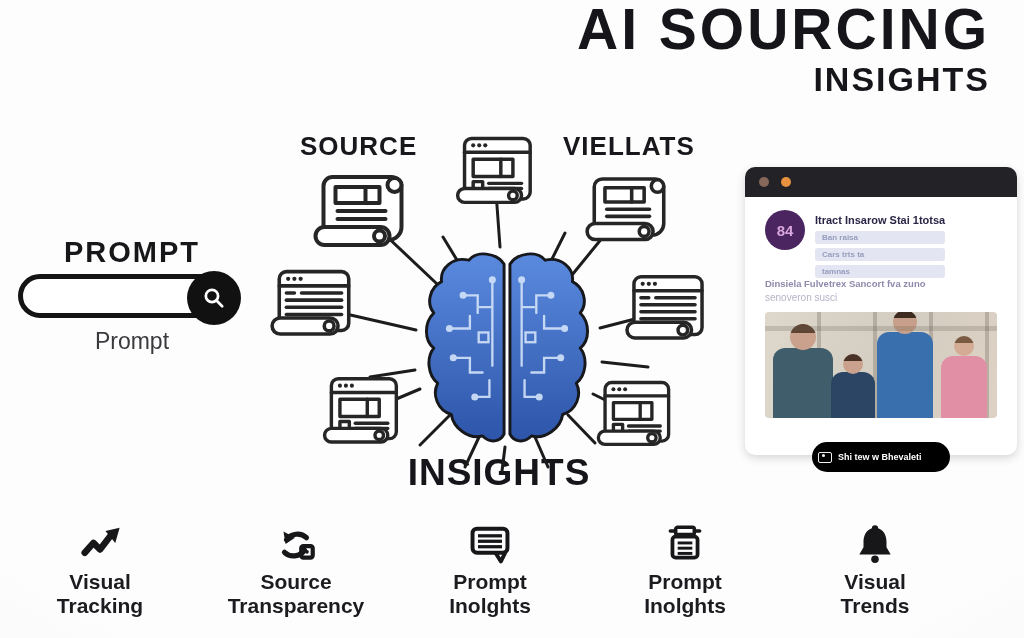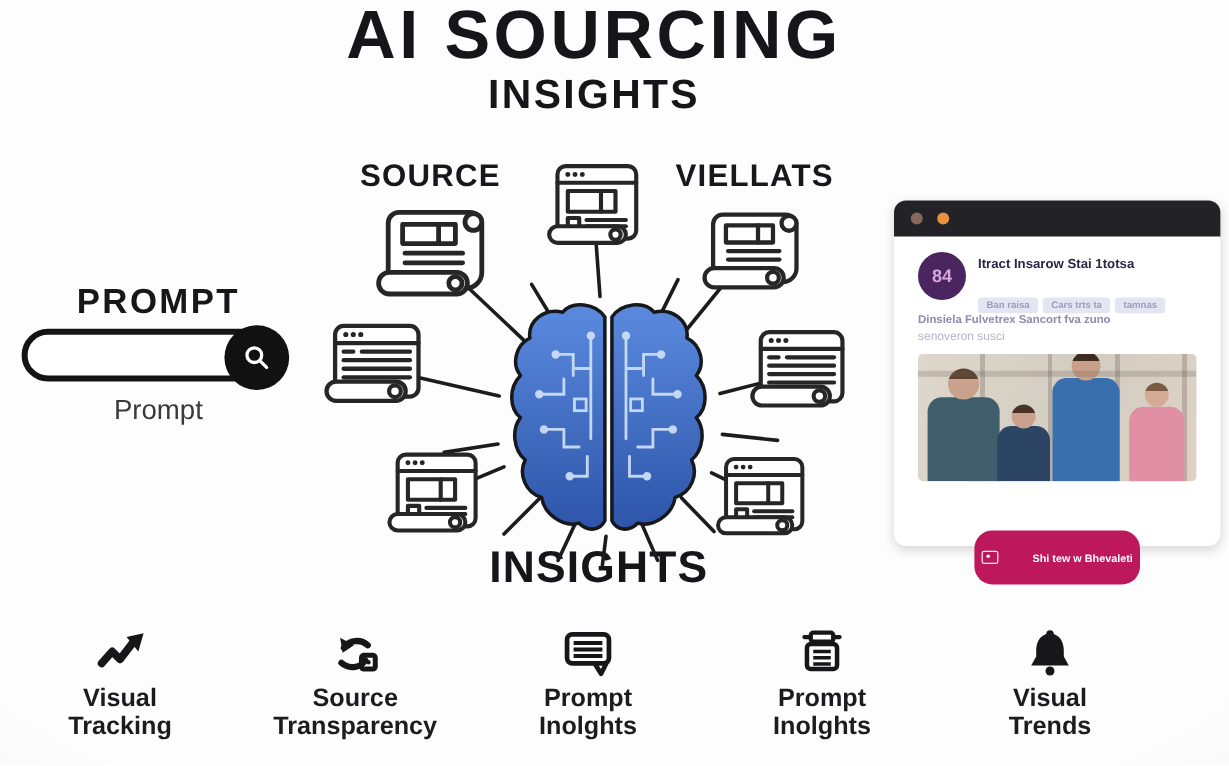--- a/index.html
+++ b/index.html
@@ -3,21 +3,21 @@
 <meta charset="utf-8">
 <style>
   html,body{margin:0;padding:0;}
   .page{
     position:relative;width:1024px;height:638px;overflow:hidden;
     font-family:"Liberation Sans","DejaVu Sans",sans-serif;
     background:radial-gradient(120% 120% at 50% 45%, #fdfdfd 55%, #eaeaea 100%);
     color:#17171a;
   }
   
-  .title-wrap{position:absolute;left:0;top:12;width:990px;text-align:center;}
+  .title-wrap{position:absolute;left:0;top:12;width:990px;text-align:right;}
   .main-title{font-size:57px;font-weight:900;letter-spacing:3px;color:#15151a;margin:0;line-height:1.02;}
   .main-subtitle{font-size:34px;font-weight:900;letter-spacing:2px;color:#15151a;margin:2px 0 0 0;}
   .lbl{position:absolute;font-weight:900;font-size:26px;letter-spacing:1px;color:#17171c;}
   .lbl-source{left:300px;top:131px;}
   .lbl-viellats{left:563px;top:131px;}
   .insights-wrap{position:absolute;left:0;top:452px;width:998px;text-align:center;}
   .insights-big{font-size:37px;font-weight:900;letter-spacing:1px;color:#15151a;}
   
   .prompt-heading{position:absolute;left:0;top:236px;width:264px;text-align:center;
     font-size:29px;font-weight:900;letter-spacing:2px;}
@@ -36,35 +36,35 @@
     border-radius:10px;box-shadow:0 3px 10px rgba(0,0,0,.16);z-index:4;}
   .titlebar{height:30px;background:#232327;border-radius:10px 10px 0 0;position:relative;}
   .tb-dot{position:absolute;top:10px;width:10px;height:10px;border-radius:50%;}
   .tb-dot1{left:14px;background:#86675a;}
   .tb-dot2{left:36px;background:#e8913f;}
   .card-body{padding:13px 20px 11px 20px;position:relative;}
   .card-head{display:flex;gap:10px;}
   .avatar{width:40px;height:40px;border-radius:50%;background:#4b2560;color:#d9a7dc;
     font-size:15px;font-weight:800;display:flex;align-items:center;justify-content:center;flex:0 0 auto;}
   .card-title{font-size:11px;font-weight:700;color:#2b2545;margin-top:4px;white-space:nowrap;}
-  .badge-row{margin-top:22px;display:flex;gap:4px;}
+  .badge-row{margin-top:5px;display:flex;gap:4px;flex-direction:column;}
   .badge{background:#e3e6f2;color:#979dbd;font-size:8px;font-weight:600;
     padding:2px 7px;border-radius:3px;white-space:nowrap;}
   .meta1{font-size:9.5px;font-weight:700;color:#9089ad;}
   .meta2{margin-top:3px;font-size:10px;color:#b7b3c8;}
   .photo{margin-top:9px;height:106px;border-radius:4px;overflow:hidden;position:relative;
     background:linear-gradient(105deg,#ded7cc 0%,#d3ccc1 55%,#ddd2c4 100%);}
   .photo::before{content:"";position:absolute;inset:0;
     background:repeating-linear-gradient(90deg,transparent 0 52px,rgba(95,85,72,.28) 52px 56px);}
   .photo::after{content:"";position:absolute;left:0;right:0;top:14px;height:5px;background:rgba(95,85,72,.22);}
   .person{position:absolute;bottom:0;border-radius:12px 12px 0 0;}
   .head{position:absolute;border-radius:50%;}
-  .cta{position:absolute;left:67px;top:245px;width:138px;height:45px;border:none;border-radius:15px;
-    background:#be185d;color:#fff;font-size:9px;font-weight:700;font-family:inherit;
-    display:flex;align-items:center;justify-content:space-between;gap:6px;cursor:pointer;}
+  .cta{position:absolute;left:67px;top:245px;width:138px;height:30px;border:none;border-radius:15px;
+    background:#000000;color:#fff;font-size:9px;font-weight:700;font-family:inherit;
+    display:flex;align-items:center;justify-content:flex-start;gap:6px;cursor:pointer;}
   .cam{width:12px;height:9px;border:1.5px solid rgba(255,255,255,.95);border-radius:2px;position:relative;}
   .cam::after{content:"";position:absolute;left:3px;top:1.5px;width:3px;height:3px;border-radius:50%;
     background:rgba(255,255,255,.95);}
   
   .feature{position:absolute;top:514px;width:200px;text-align:center;}
   .f-icon{height:52px;display:flex;align-items:flex-end;justify-content:center;}
   .f-label{margin-top:4px;font-size:21px;font-weight:800;line-height:1.15;color:#1c1c20;}
 </style>
 </head>
 <body>

